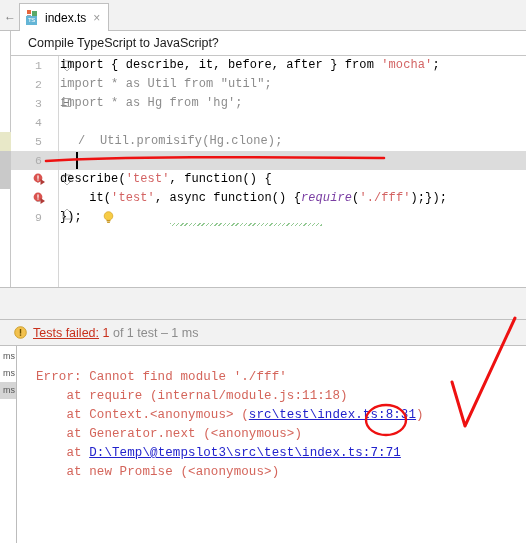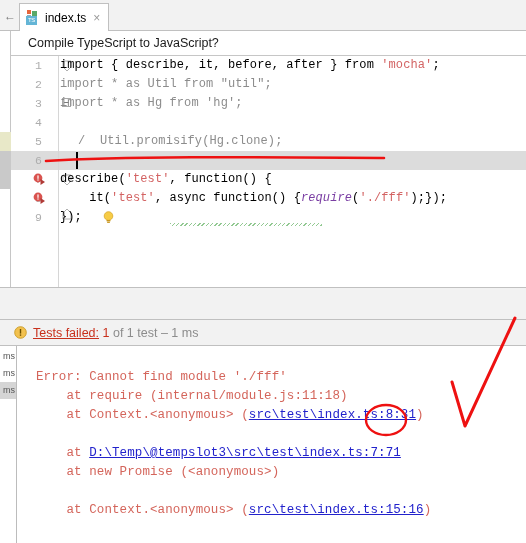--- a/index.html
+++ b/index.html
@@ -452,27 +452,27 @@
       <div class="side-row" style="top:19px;">ms</div>
       <div class="side-row sel" style="top:36px;">ms</div>
     </div>
 
     <div class="console-line" style="top:22px;"><span>Error: Cannot find module './fff'</span></div>
 
     <div class="console-line" style="top:41px;"><span>    at require (internal/module.js:11:18)</span></div>
 
     <div class="console-line" style="top:60px;"><span>    at Context.&lt;anonymous&gt; (</span><span class="c-link">src\test\index.ts:8:31</span><span>)</span></div>
 
+    <div class="console-line" style="top:79px;"><span>    at Generator.next (&lt;anonymous&gt;)</span></div>
 
     <div class="console-line" style="top:98px;"><span>    at </span><span class="c-link">D:\Temp\@tempslot3\src\test\index.ts:7:71</span></div>
 
     <div class="console-line" style="top:117px;"><span>    at new Promise (&lt;anonymous&gt;)</span></div>
 
 
-    <div class="console-line" style="top:155px;"><span>    at Context.&lt;anonymous&gt; (</span><span class="c-link">src\test\index.ts:15:16</span><span>)</span></div>
   </div>
 
   <svg class="annot" width="526" height="543" viewBox="0 0 526 543">
 
     <path d="M46 161 C 120 156, 250 157, 384 158" stroke="#ee1111" stroke-width="2.6" fill="none" stroke-linecap="round"></path>
 
     <ellipse cx="386" cy="420" rx="20" ry="15" stroke="#ee1111" stroke-width="2.4" fill="none"></ellipse>
 
     <path d="M452 382 L465 426 L515 318" stroke="#ee1111" stroke-width="3" fill="none" stroke-linecap="round" stroke-linejoin="round"></path>
   </svg>

